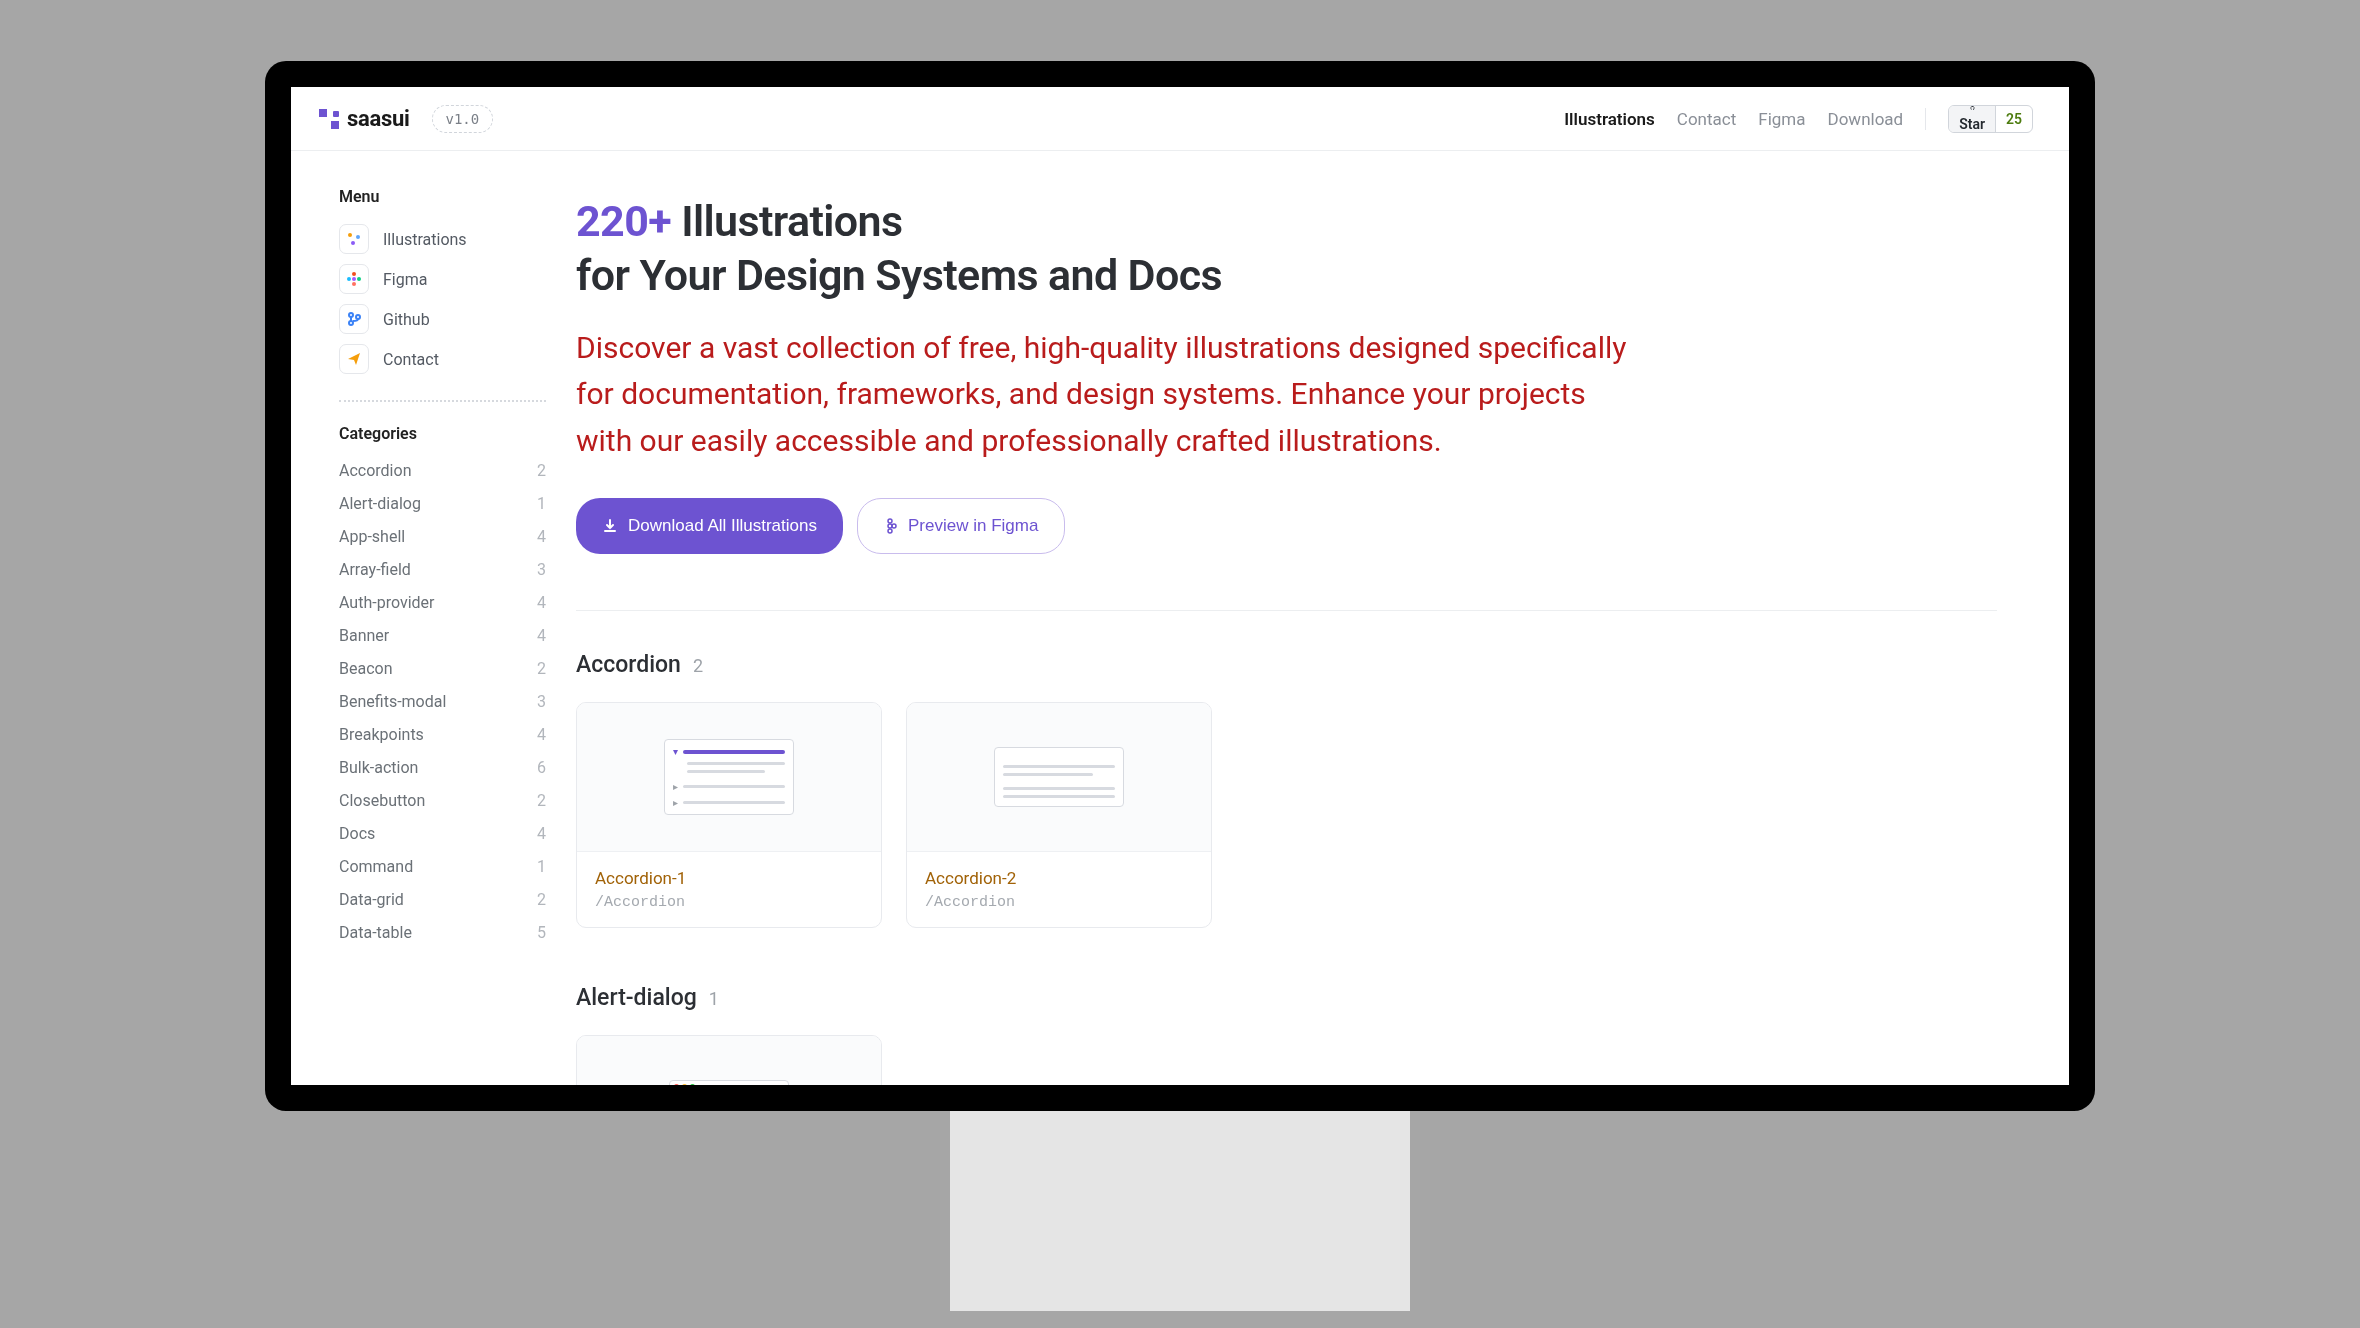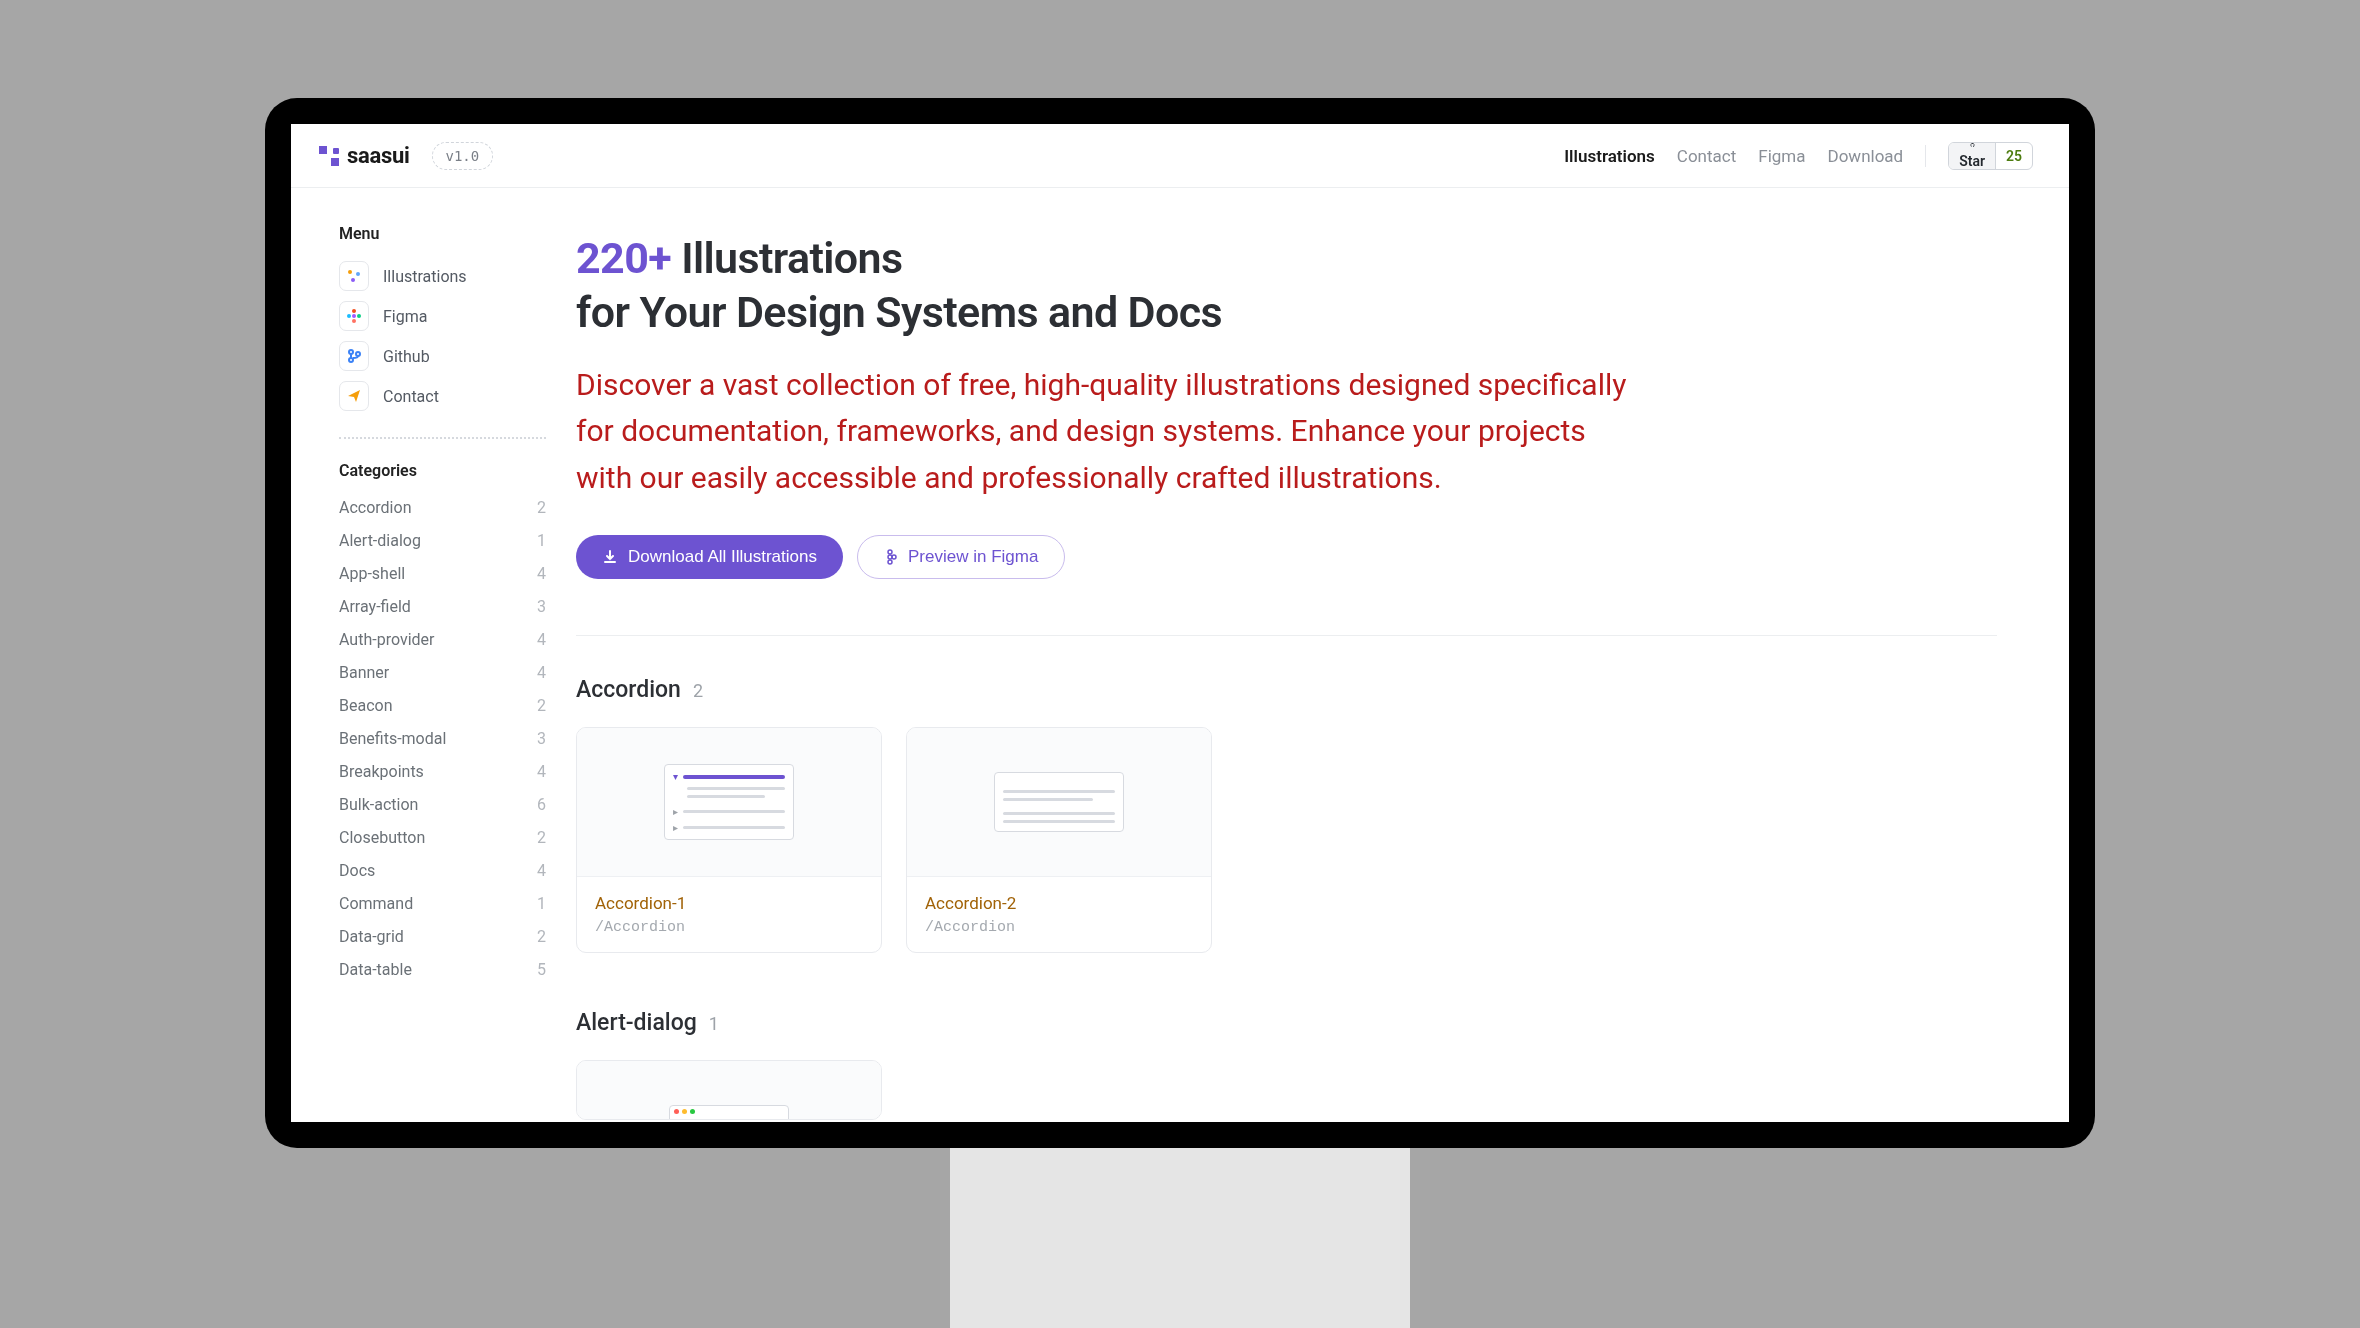--- a/index.html
+++ b/index.html
@@ -7,25 +7,25 @@
   body {
     background: #a6a6a6;
     font-family: -apple-system, BlinkMacSystemFont, "Segoe UI", Roboto, "Helvetica Neue", Arial, sans-serif;
     display: flex;
     align-items: flex-start;
     justify-content: center;
     width: 2360px;
     height: 1328px;
   }
   .frame {
-    margin-top: 98px;
+    margin-top: 61px;
     width: 1830px;
     height: 1050px;
     background: #000;
-    border-radius: 32px;
+    border-radius: 21px;
     padding: 26px;
     position: relative;
   }
   .screen {
     width: 100%;
     height: 100%;
     background: #fff;
     overflow: hidden;
     display: flex;
     flex-direction: column;
@@ -193,21 +193,21 @@
     color: #b91c1c;
     max-width: 1070px;
   }
   .cta-row {
     margin-top: 34px;
     display: flex;
     gap: 14px;
     align-items: center;
   }
   .btn {
-    height: 44px;
+    height: 56px;
     padding: 0 26px;
     border-radius: 24px;
     display: inline-flex;
     align-items: center;
     gap: 10px;
     font-size: 17px;
     font-weight: 500;
     cursor: pointer;
     border: none;
   }

